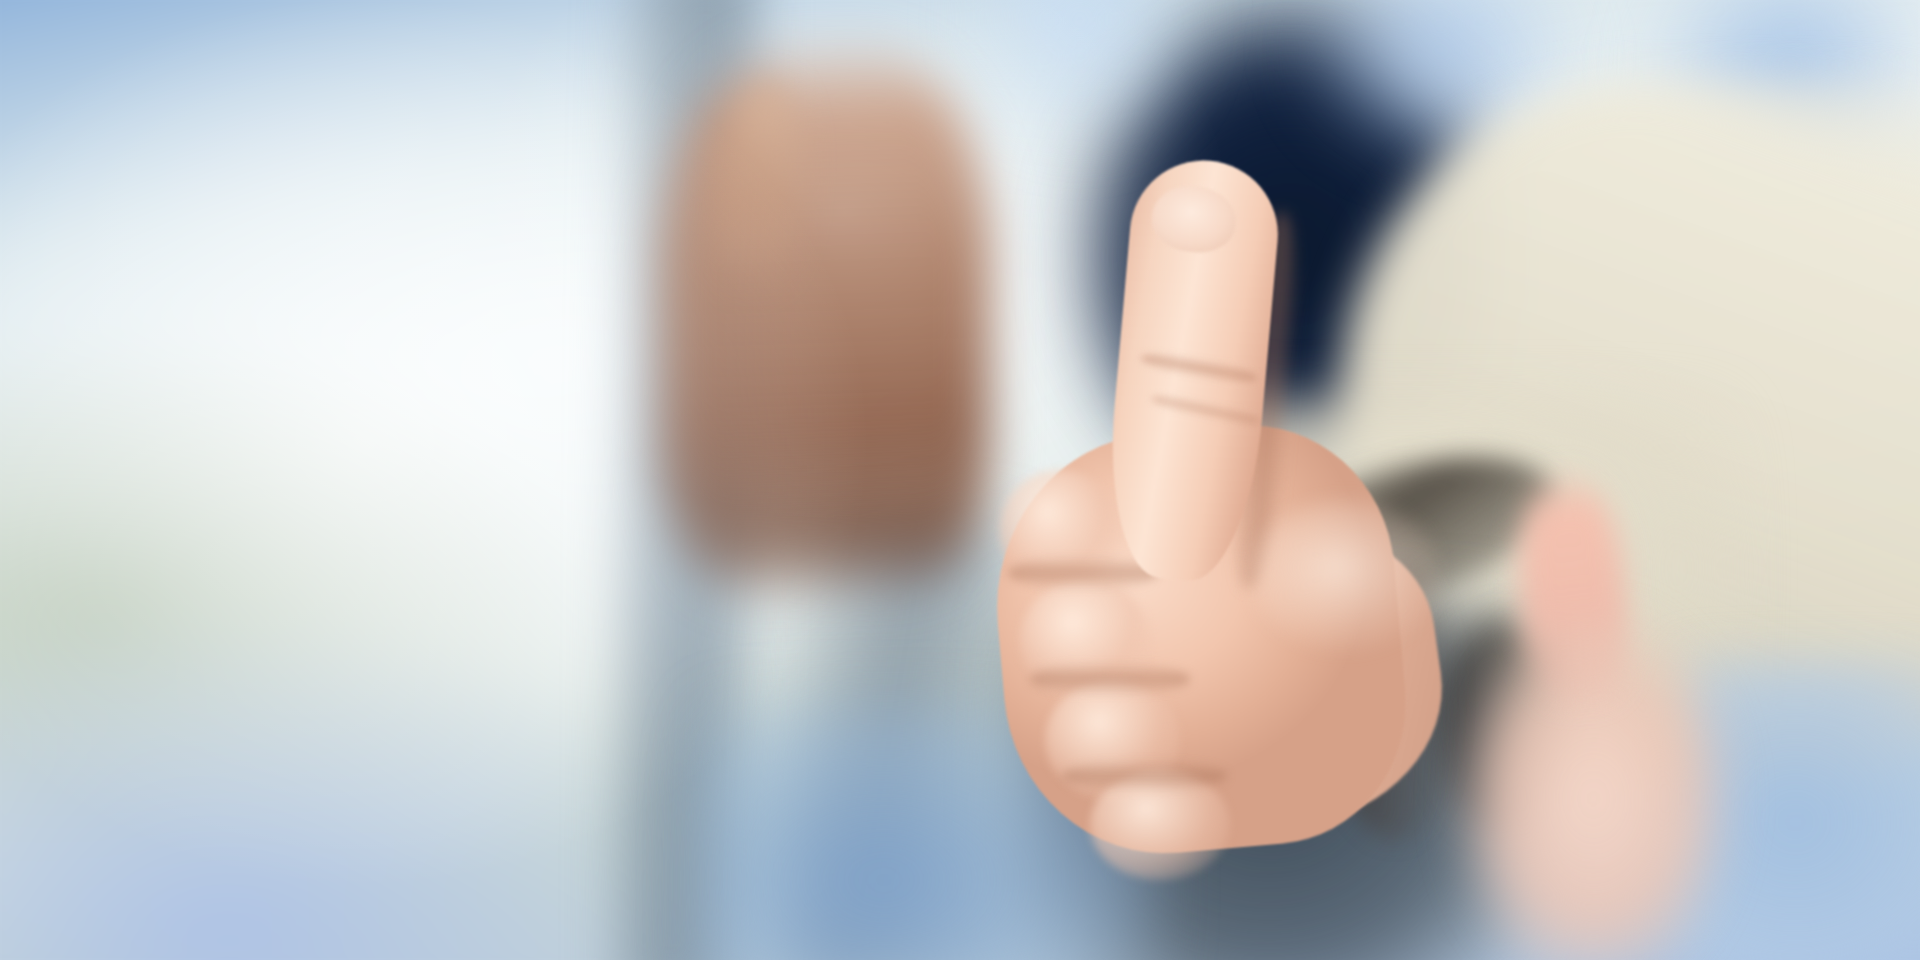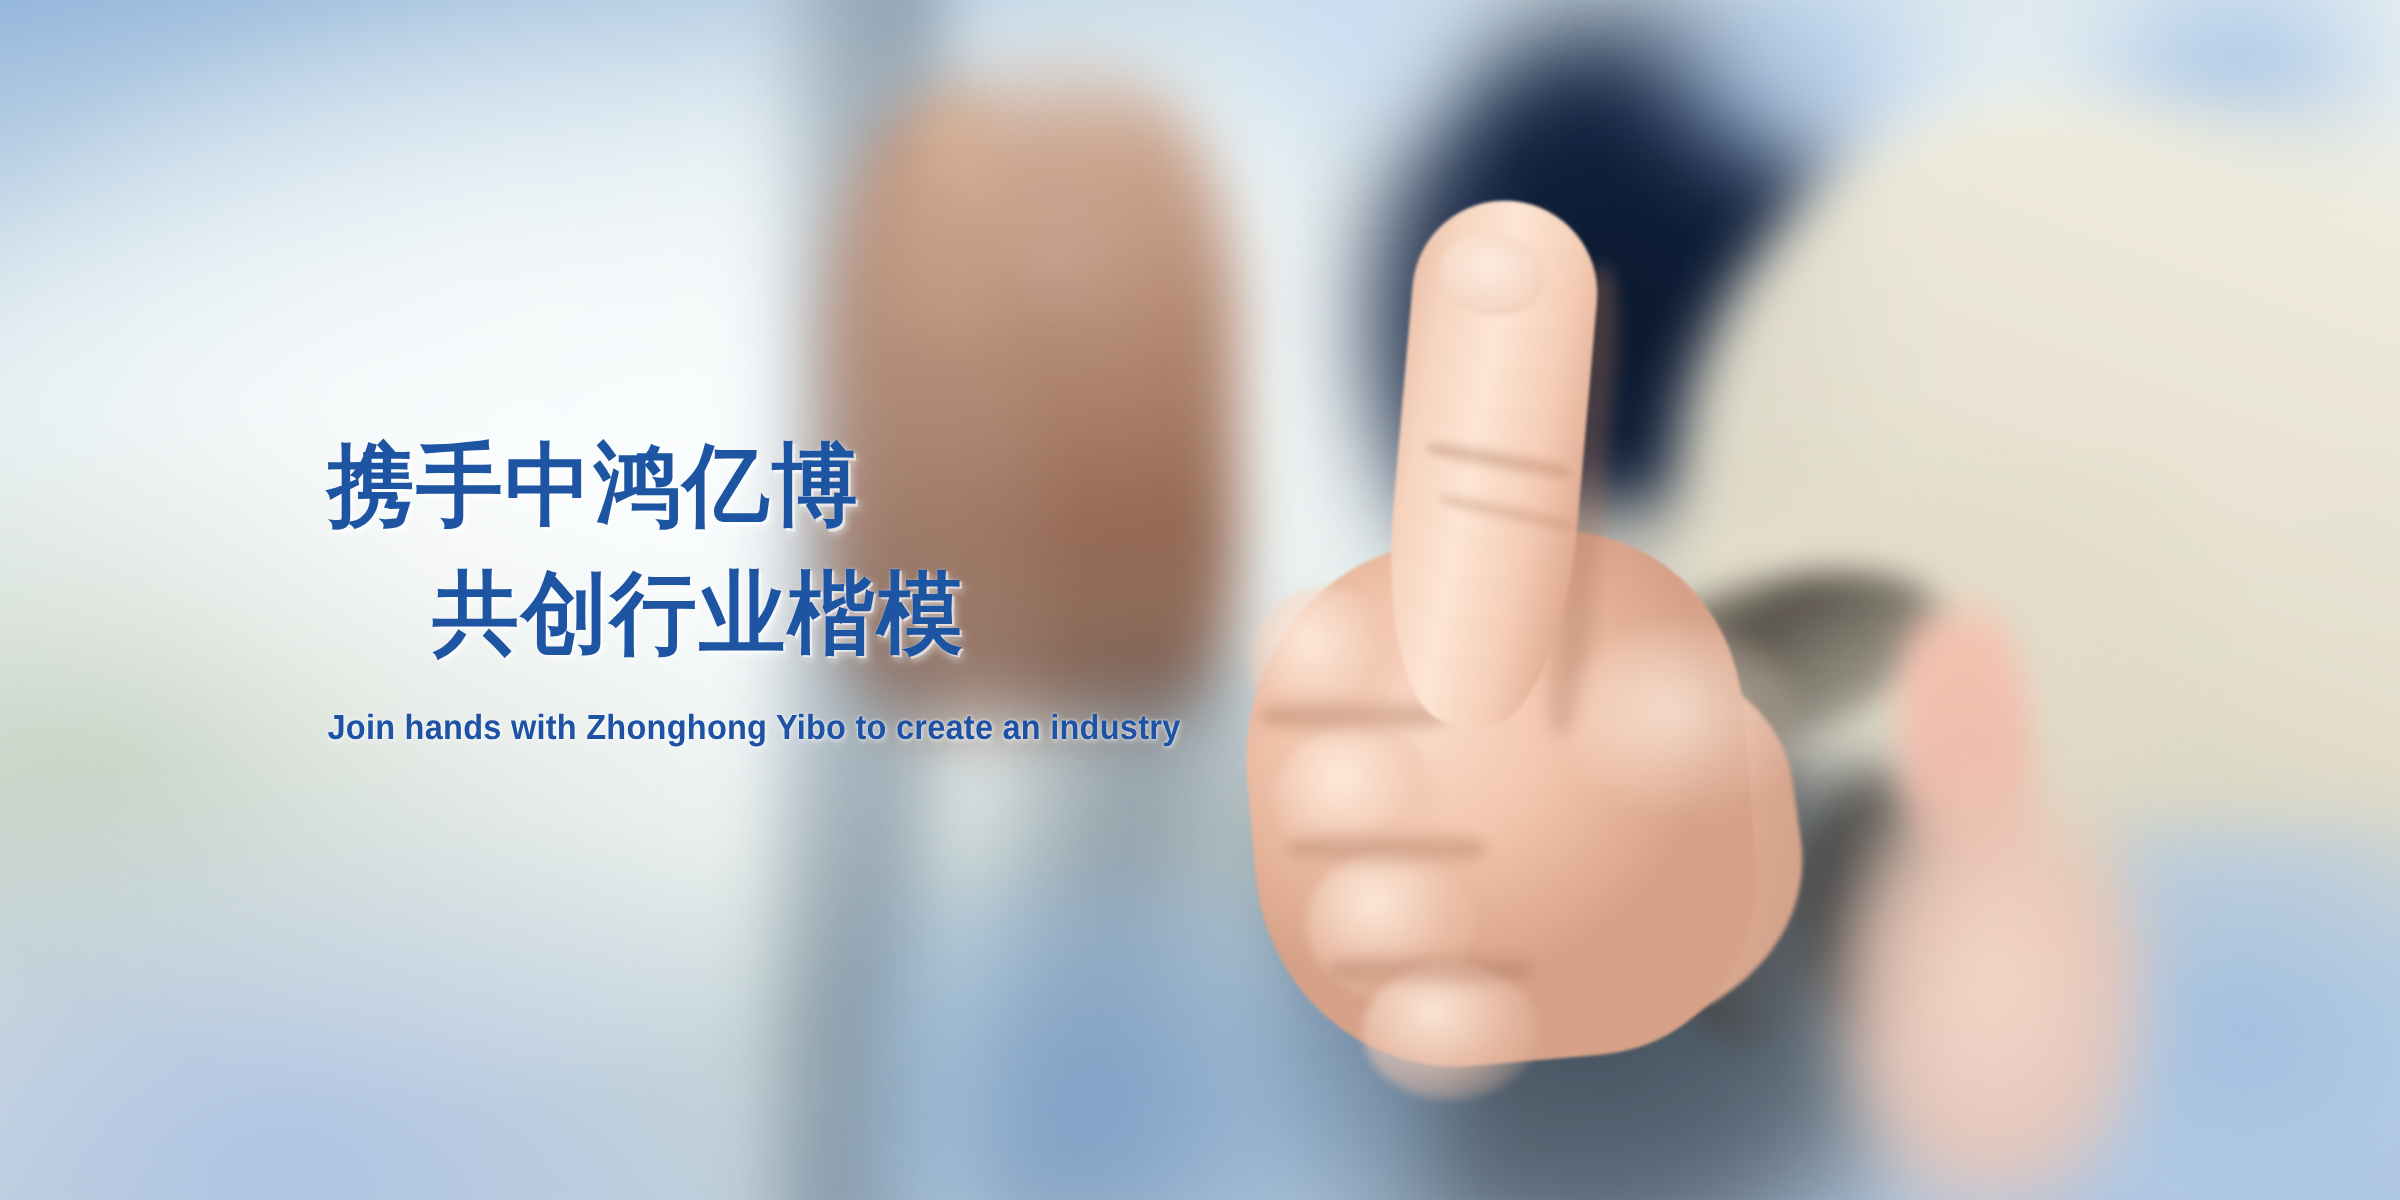--- a/index.html
+++ b/index.html
@@ -396,19 +396,14 @@
       <div class="thumb"></div>
       <div class="thumb-nail"></div>
       <div class="thumb-crease"></div>
       <div class="thumb-crease2"></div>
       <div class="wrist-hi"></div>
     </div>
 
     <div class="bloom"></div>
   </div>
 
-  <div class="copy">
-    <div class="headline line1">携手中鸿亿博</div>
-    <div class="headline line2">共创行业楷模</div>
-    <div class="subhead">Join hands with Zhonghong Yibo to create an industry</div>
-  </div>
 
 </div>
 
 </body></html>

